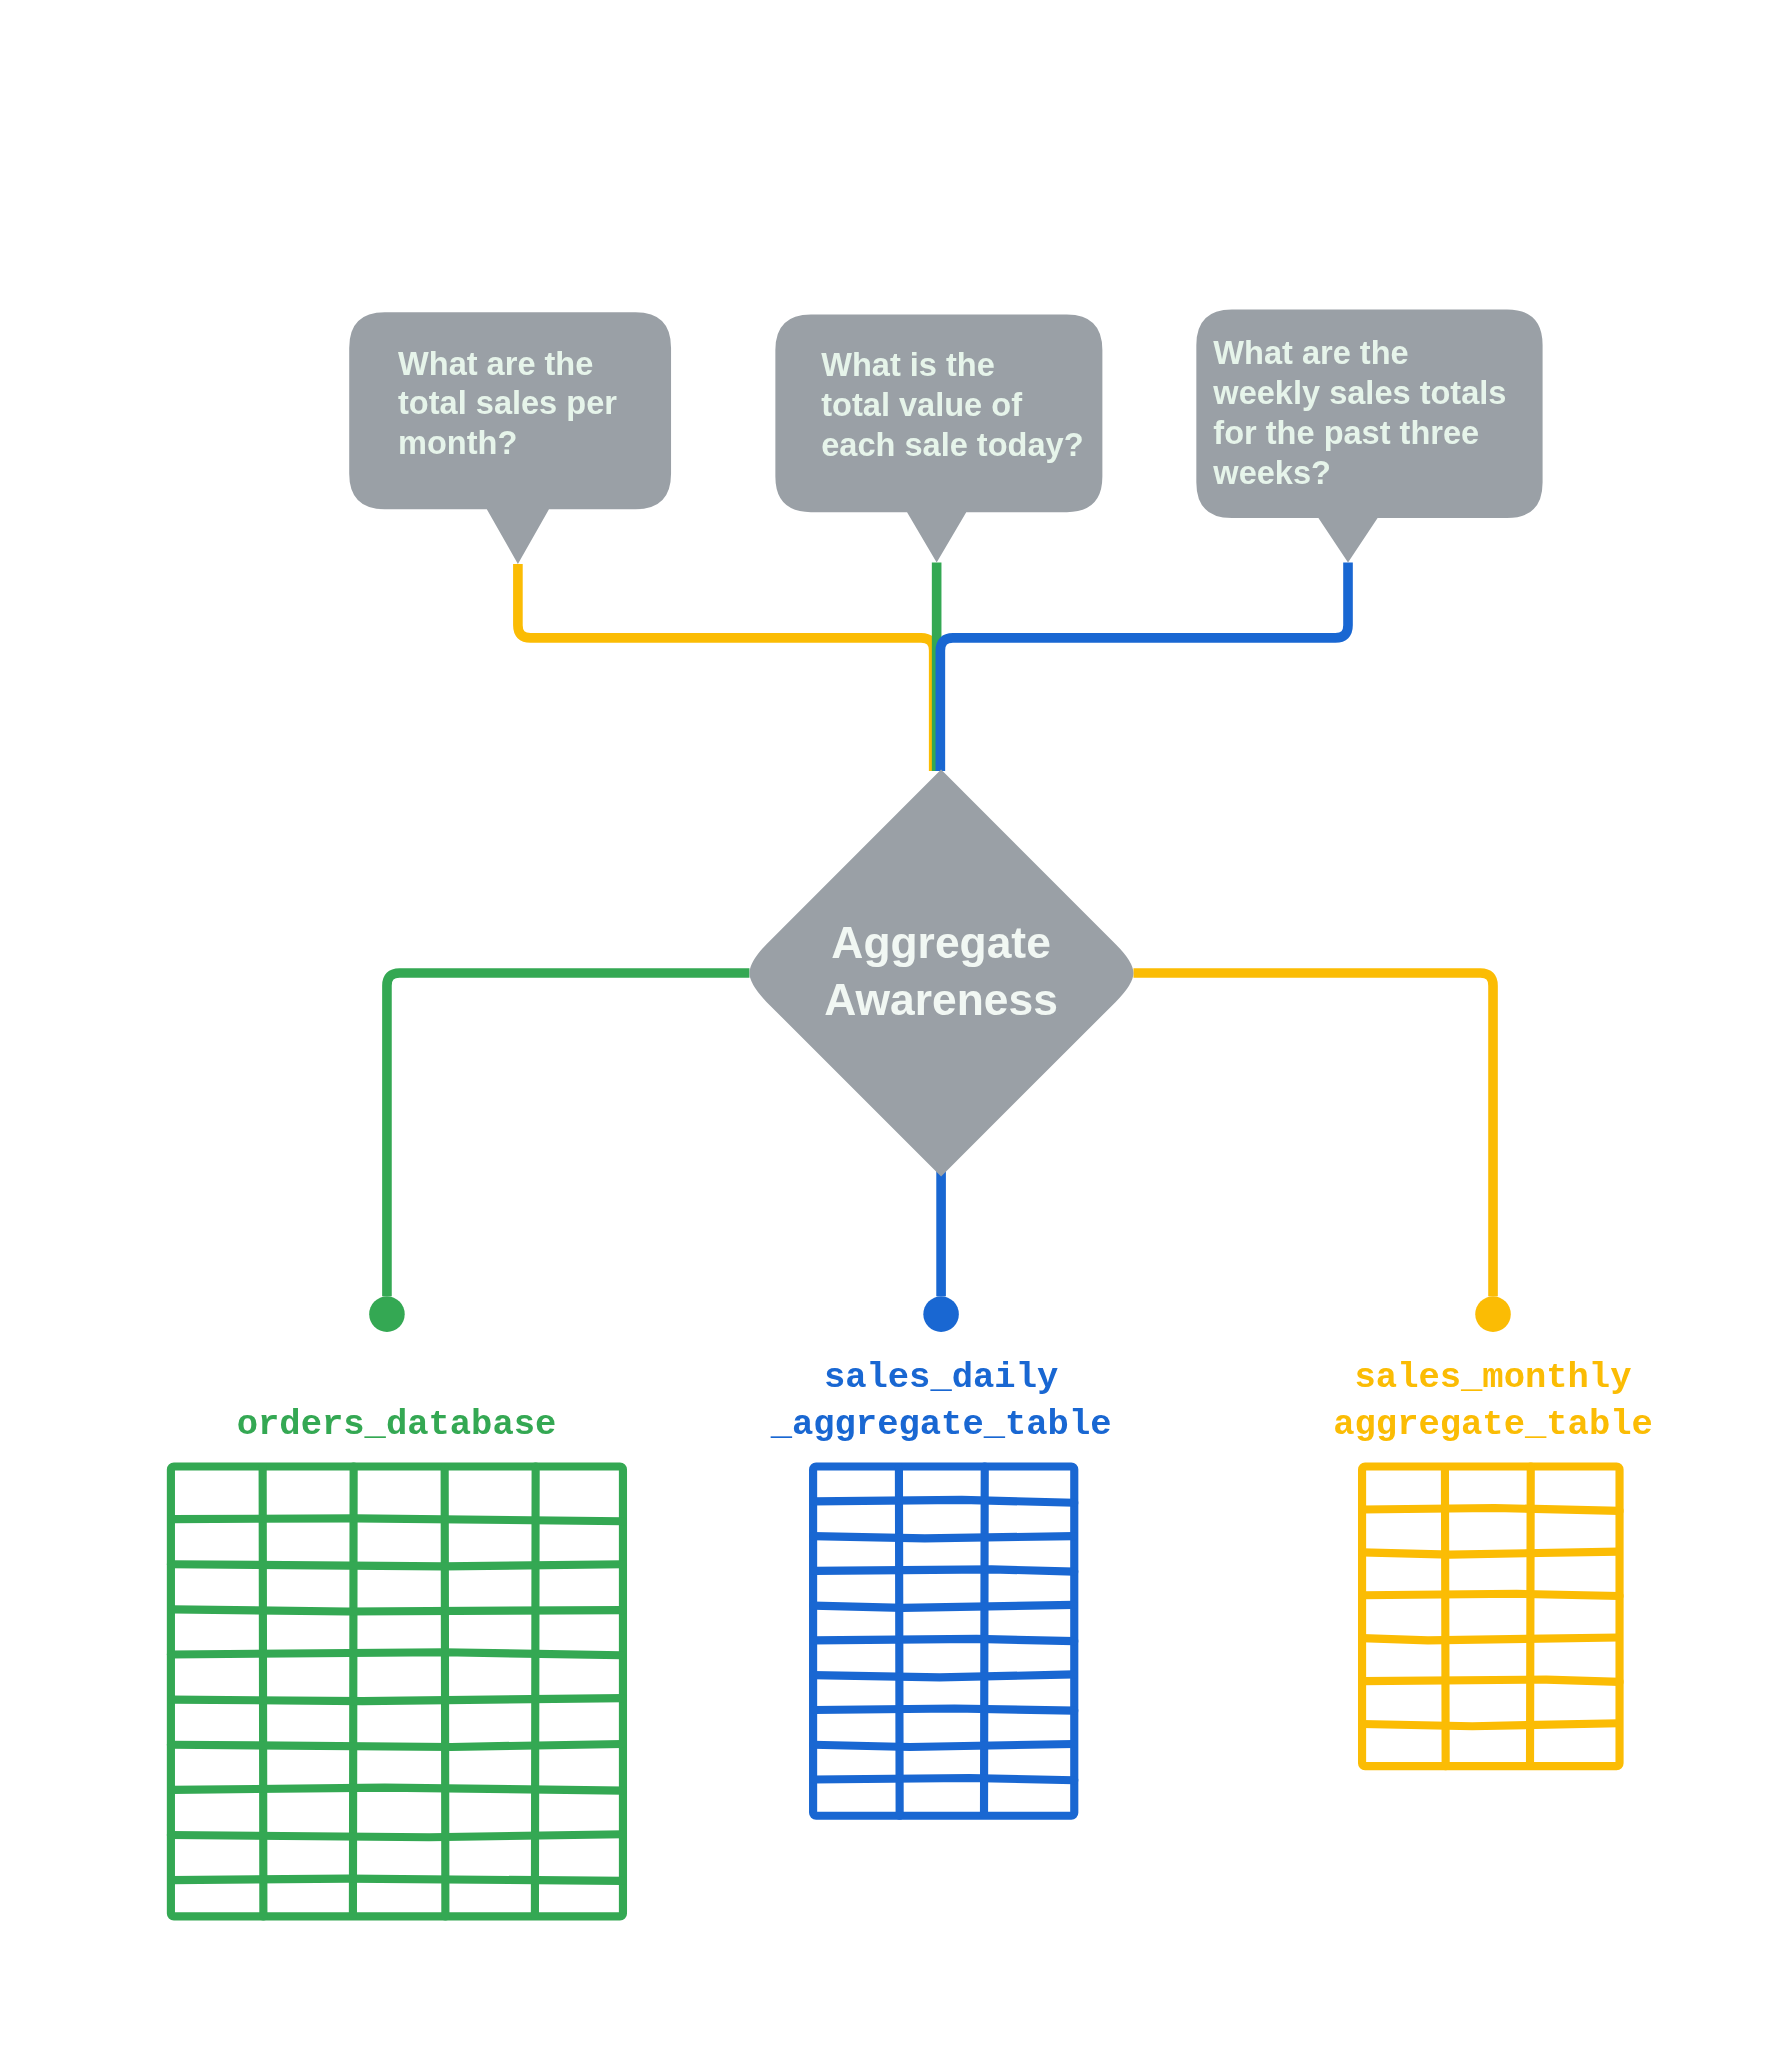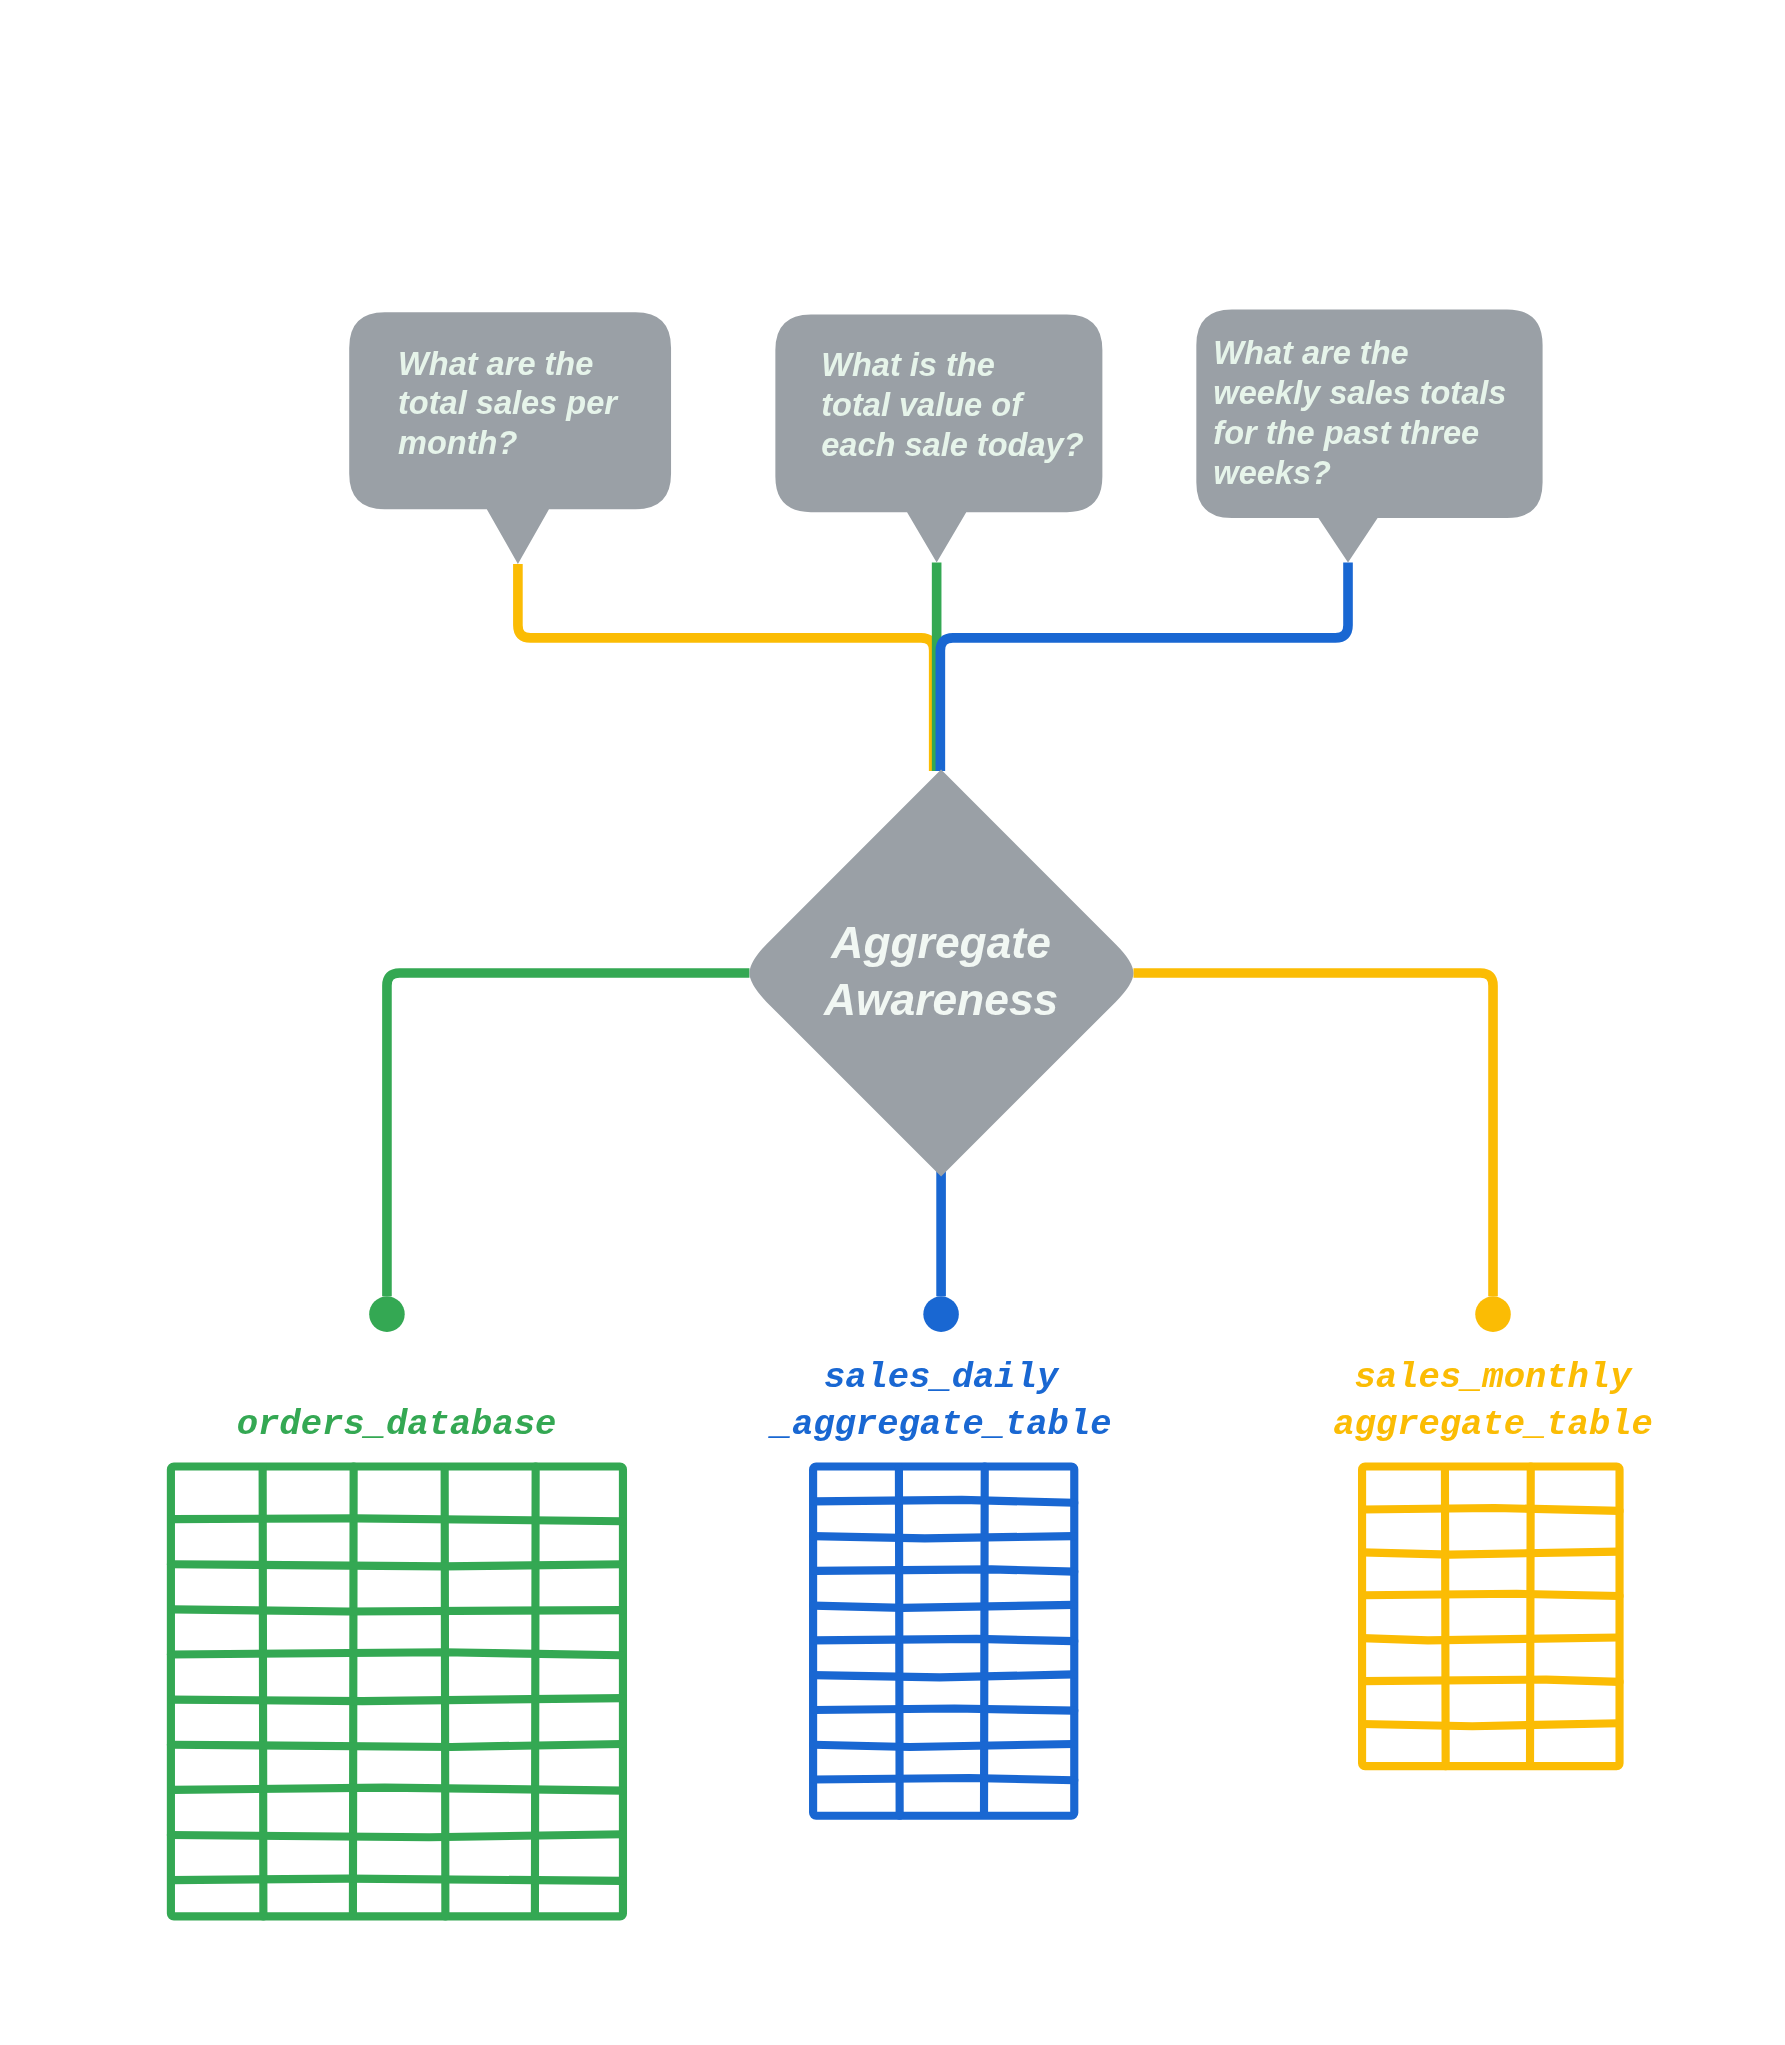--- a/index.html
+++ b/index.html
@@ -9,21 +9,20 @@
   }
   body {
     font-family: "Liberation Sans", sans-serif;
   }
   #canvas {
     position: relative;
     width: 1786px;
     height: 2046px;
     background: #ffffff;
     overflow: hidden;
-    font-style: italic;
   }
   #diagram-svg {
     position: absolute;
     top: 0;
     left: 0;
     width: 1786px;
     height: 2046px;
   }
   .bubble-text {
     font-family: "Liberation Sans", sans-serif;

